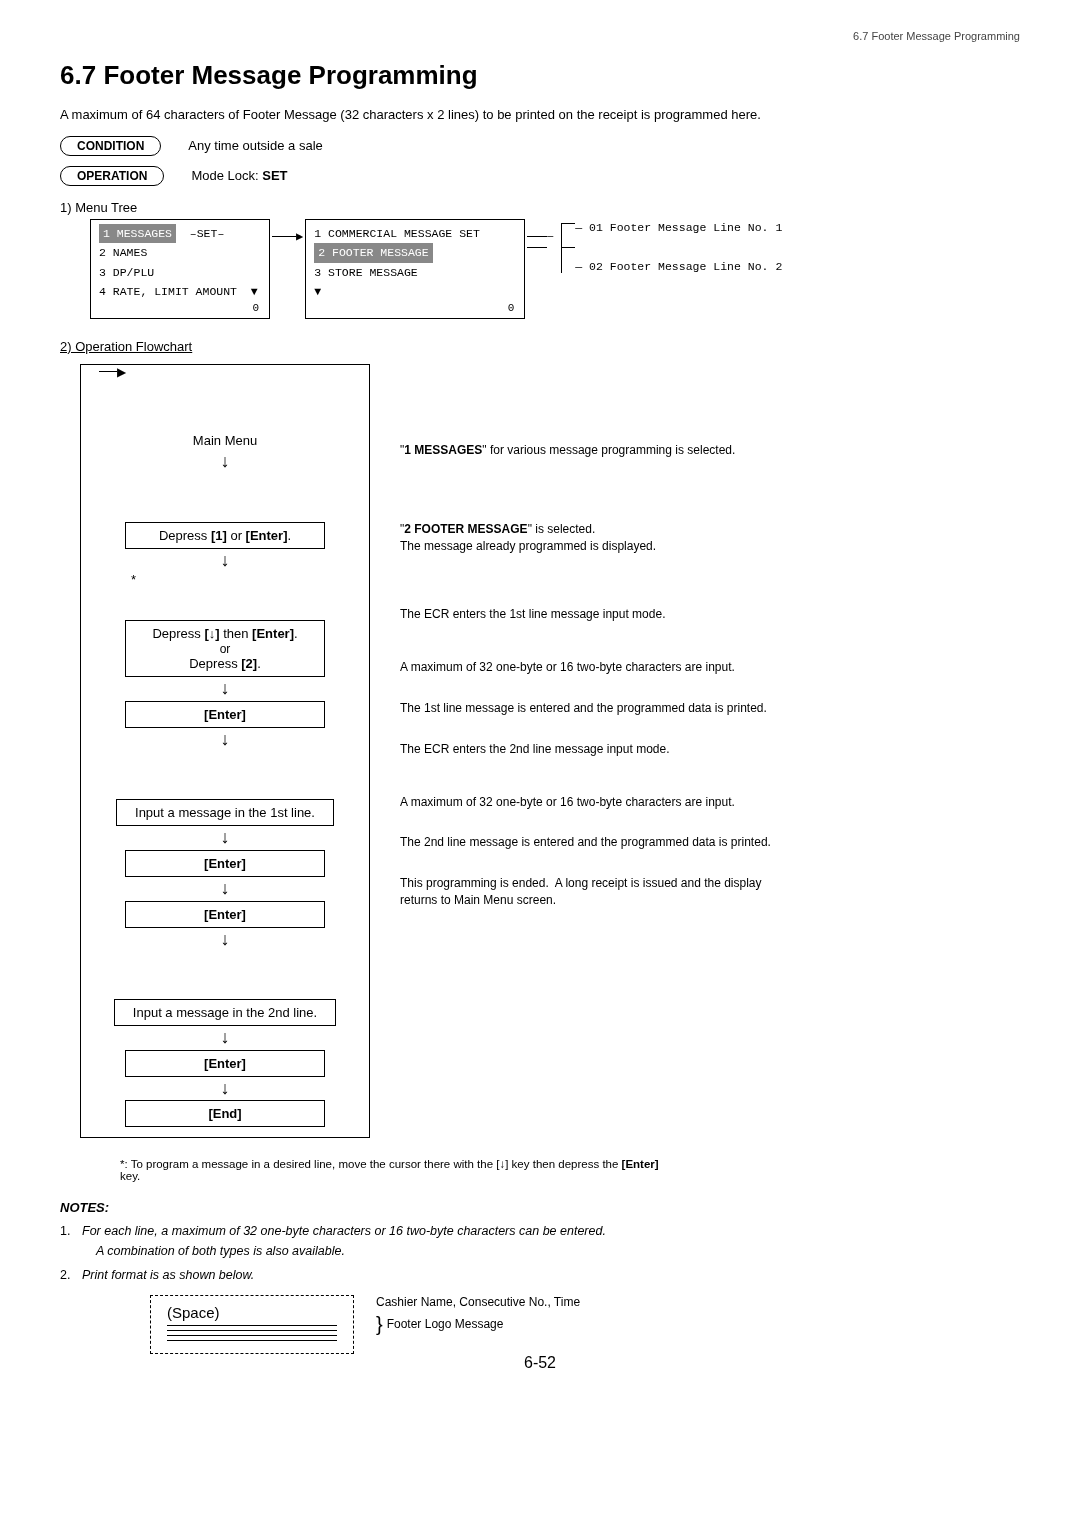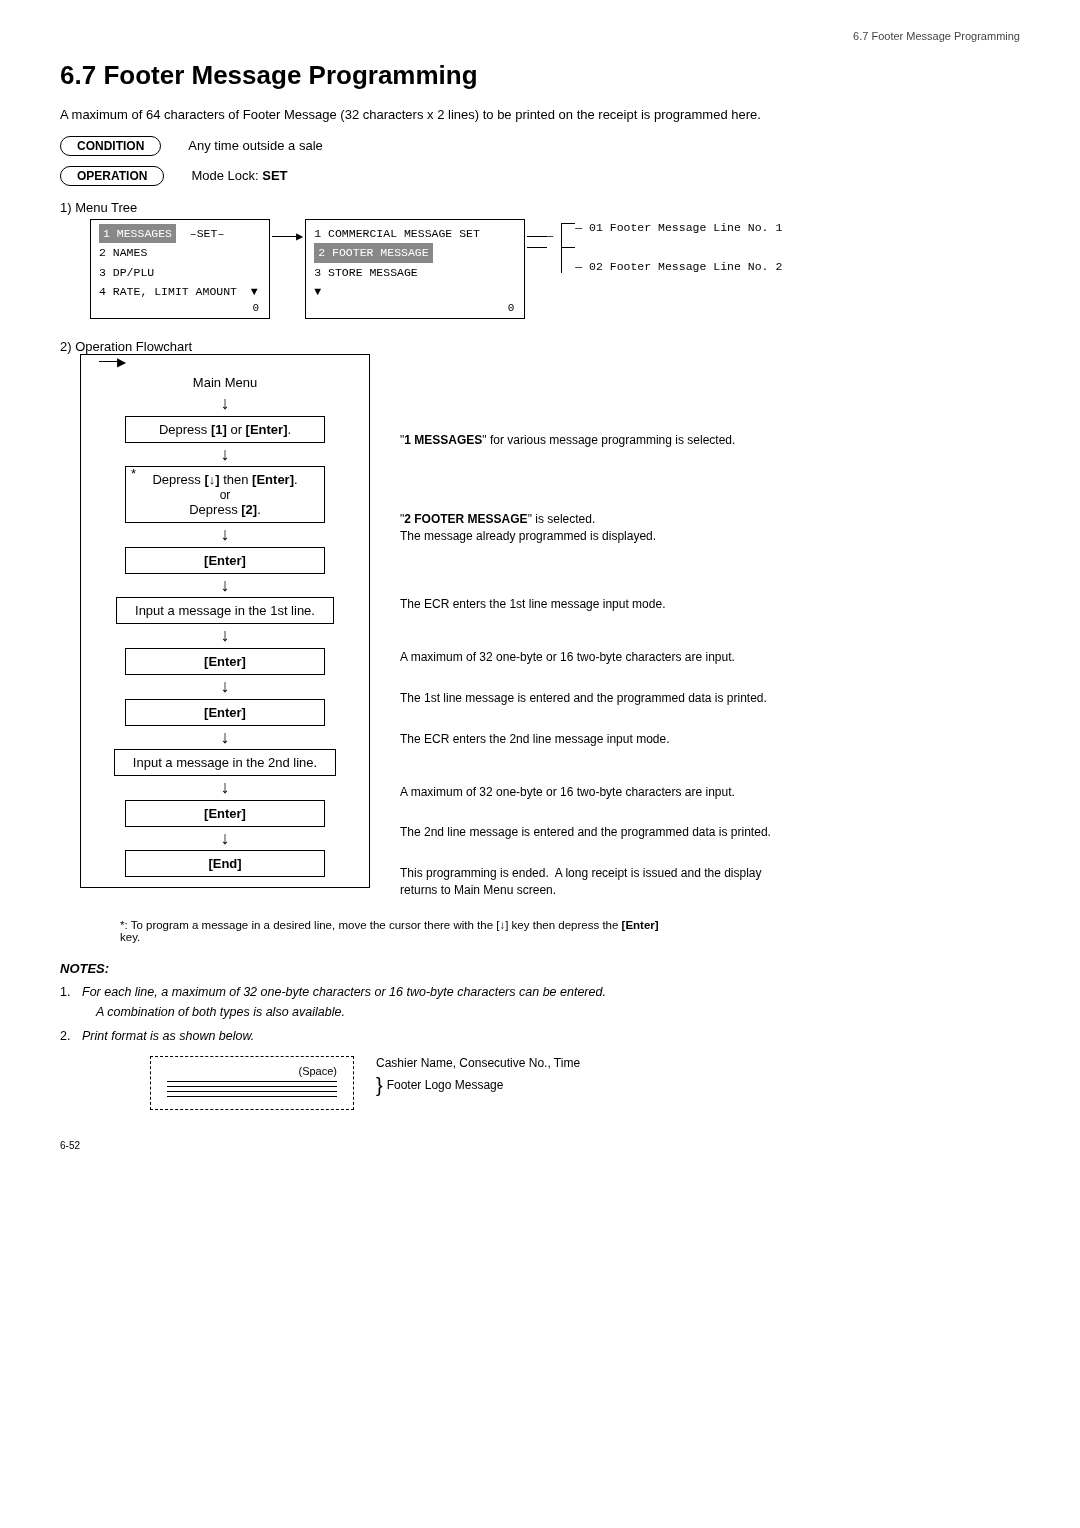--- a/index.html
+++ b/index.html
@@ -121,21 +121,22 @@
     }
     .menu-bottom-num {
       text-align: right;
       font-size: 11px;
       padding-right: 2px;
     }
     
     .flowchart-section-label {
       font-size: 13px;
       margin-top: 4px;
-      margin-bottom: 0;
+      margin-bottom: 10px;
+      text-decoration: underline;
     }
     .flowchart-wrapper {
       display: flex;
       align-items: flex-start;
       margin-left: 20px;
       margin-bottom: 20px;
     }
     .flowchart-left {
       display: flex;
       flex-direction: column;
@@ -146,20 +147,21 @@
       position: relative;
     }
     .flow-box {
       border: 1.5px solid #000;
       padding: 5px 18px;
       text-align: center;
       background: #fff;
       font-size: 13px;
       min-width: 200px;
       max-width: 240px;
+      margin-top: 48px;
     }
     .flow-box-bold {
       border: 1.5px solid #000;
       padding: 5px 18px;
       text-align: center;
       background: #fff;
       font-size: 13px;
       font-weight: bold;
       min-width: 200px;
       max-width: 240px;
@@ -208,42 +210,42 @@
       align-items: flex-start;
       margin-top: 10px;
       margin-left: 90px;
     }
     .print-receipt {
       border: 1.5px dashed #000;
       padding: 8px 16px;
       min-width: 200px;
     }
     .receipt-space-label {
-      font-size: 11px;
-      text-align: right;
+      font-size: 15px;
+      text-align: left;
       margin-bottom: 4px;
     }
     .receipt-line {
       border-bottom: 1.5px solid #000;
       width: 170px;
       margin-bottom: 4px;
     }
     .print-desc {
       margin-left: 22px;
       display: flex;
       flex-direction: column;
       justify-content: center;
     }
     .print-desc-item {
       font-size: 12px;
       margin-bottom: 8px;
     }
     .page-num {
-      font-size: 10px;
-      margin-top: 30px;
+      text-align: center;
+      font-size: 16px;
     }
   </style>
 </head>
 <body>
 
 <div class="page">
 
   <div class="header-sub">
     <span>6.7 Footer Message Programming</span>
   </div>

